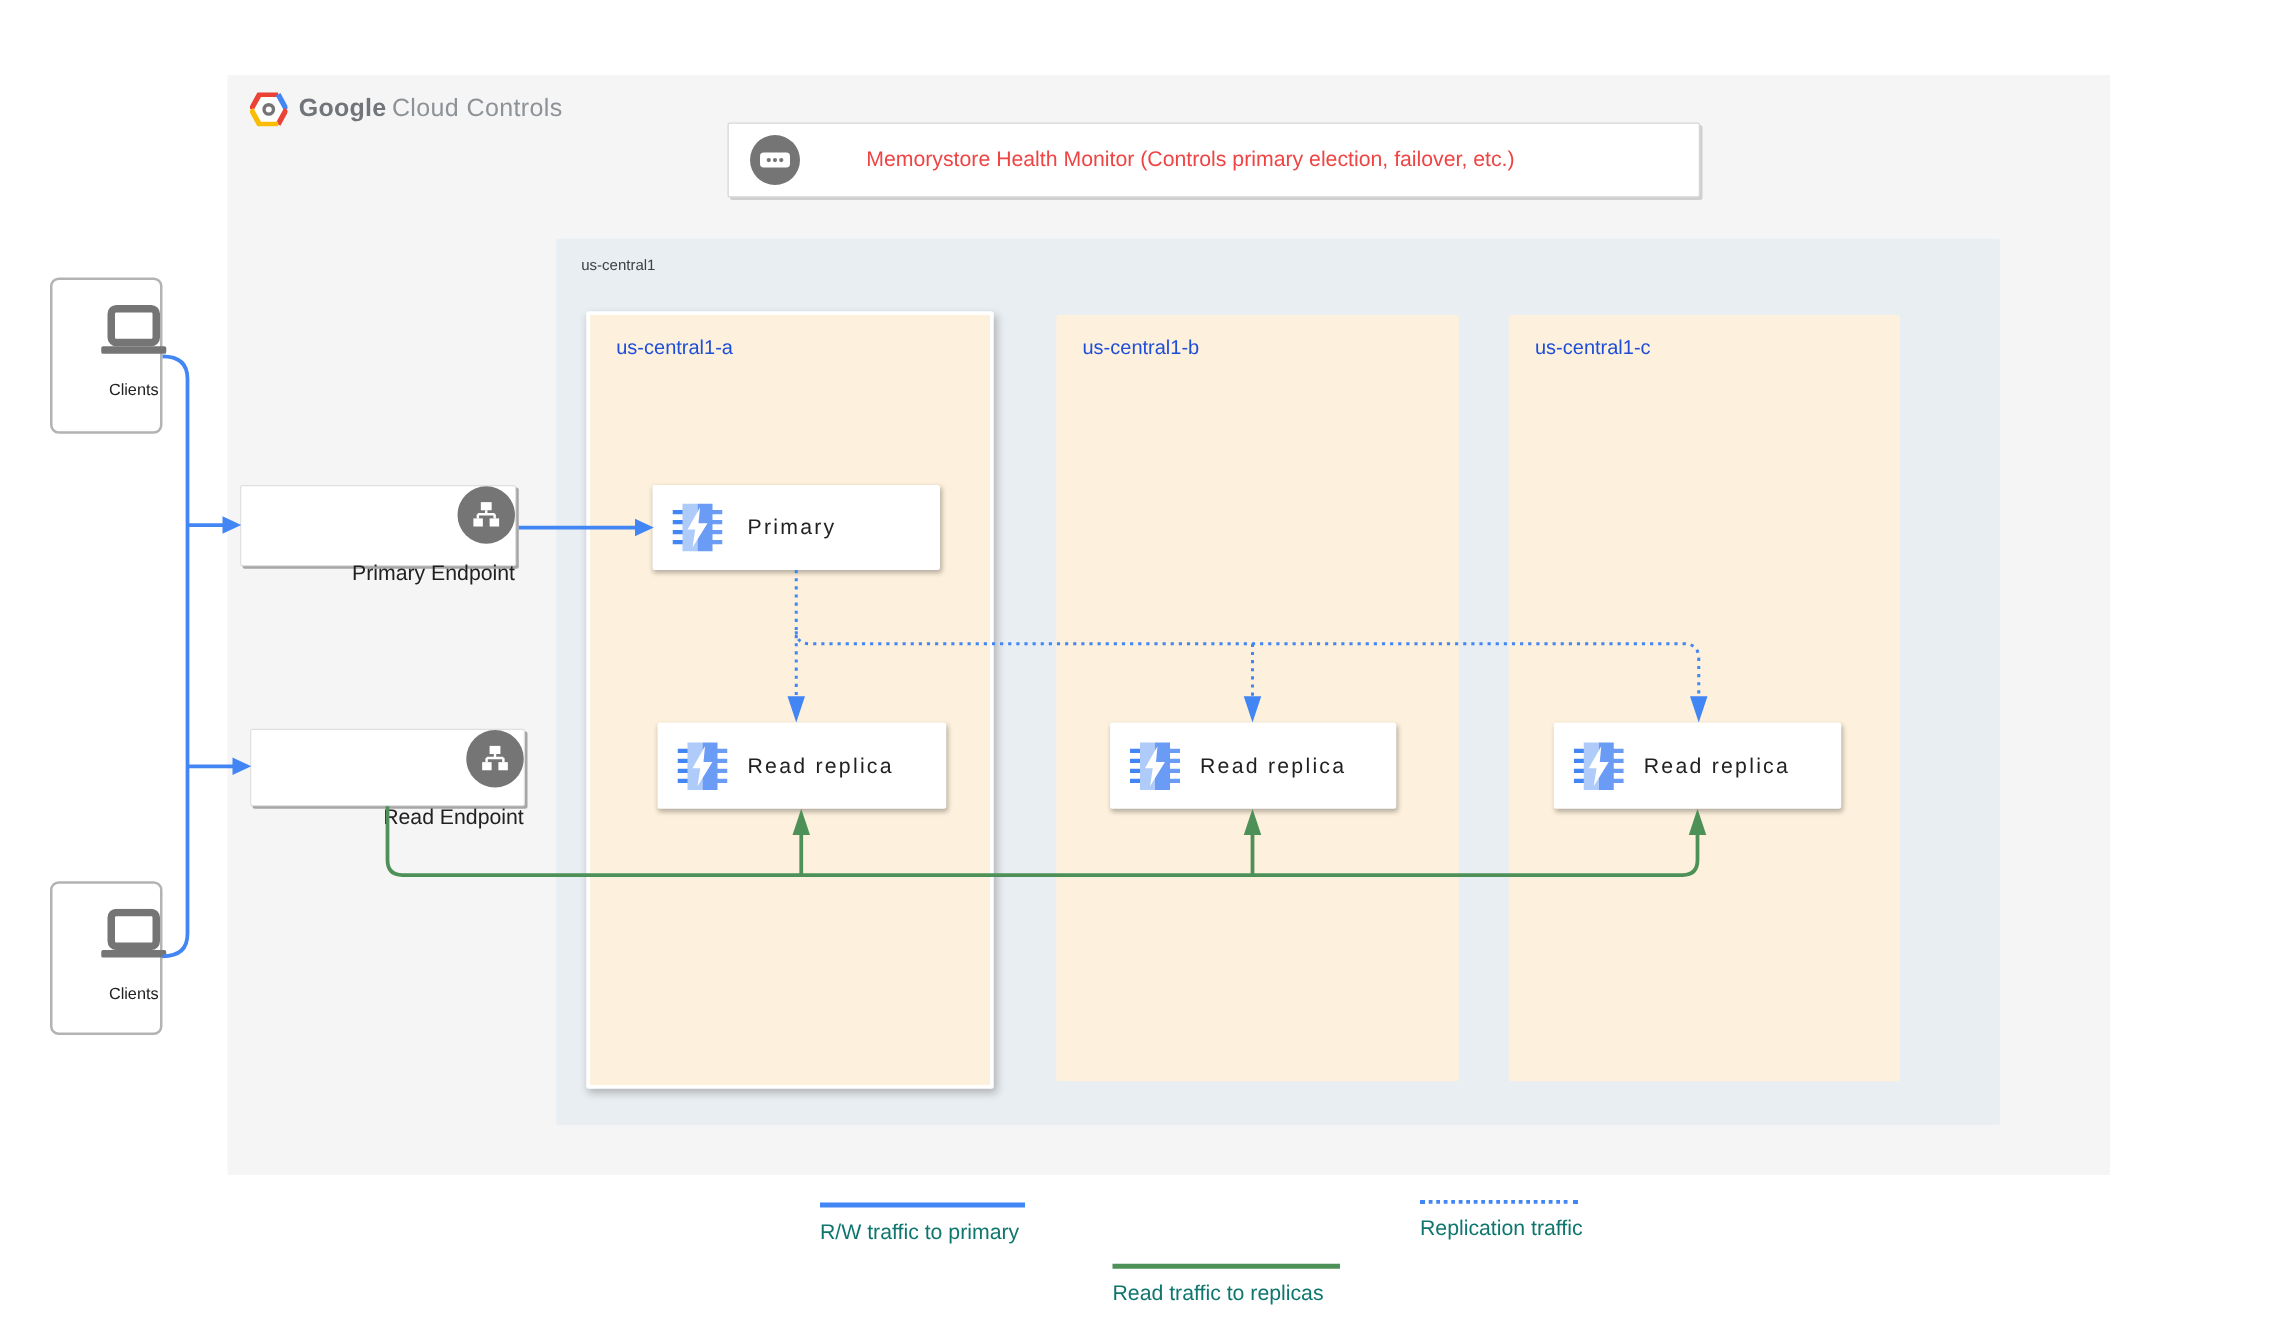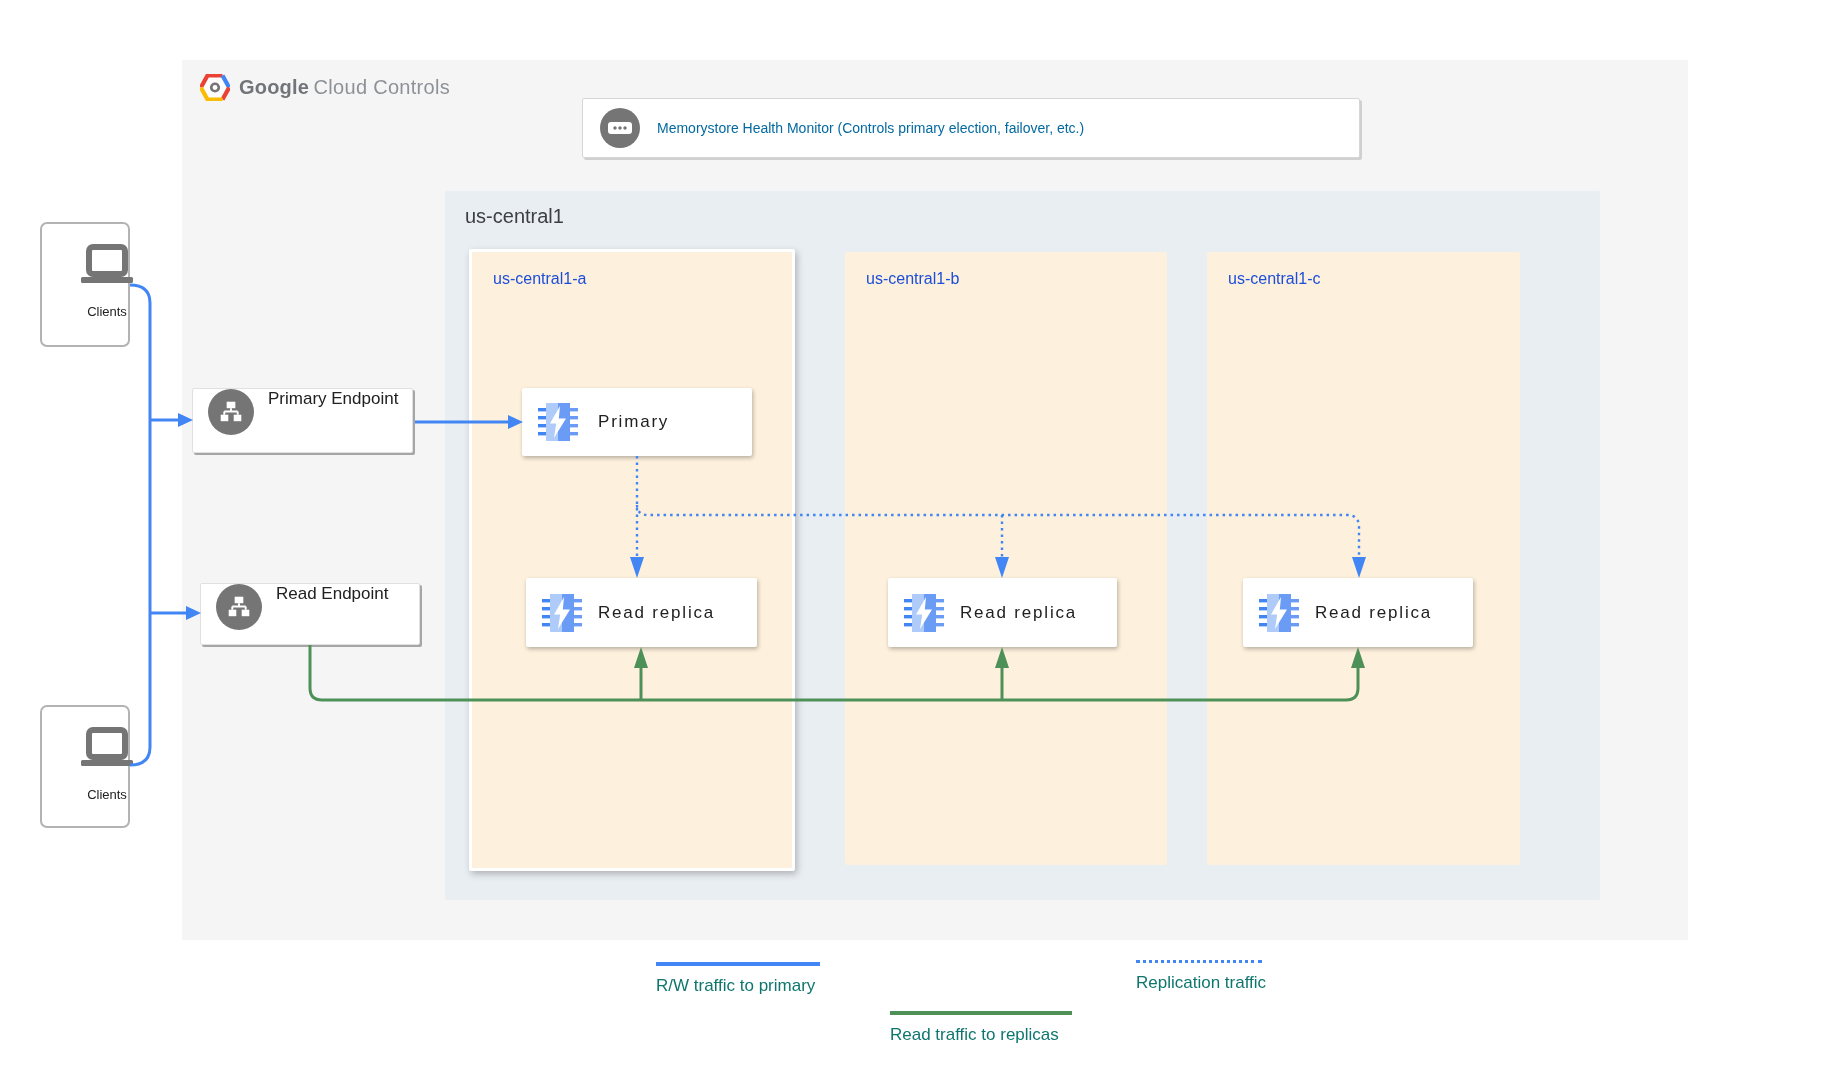--- a/index.html
+++ b/index.html
@@ -9,45 +9,45 @@
 
   
   .gcp-logo{position:absolute;left:200px;top:74px;display:flex;align-items:center;gap:9px;}
   .gcp-logo .brand{font-size:20px;font-weight:700;color:#717579;letter-spacing:.2px;}
   .gcp-logo .product{font-size:20px;font-weight:400;color:#8d9297;letter-spacing:.3px;}
 
   
   .monitor{position:absolute;left:582px;top:98px;width:778px;height:60px;background:#fff;
            border:1px solid #d6d6d6;border-radius:2px;box-shadow:2px 2px 0 rgba(0,0,0,.15);
            display:flex;align-items:center;gap:17px;padding-left:17px;box-sizing:border-box;}
-  .monitor .label{font-size:14px;color:#0369a1;}
+  .monitor .label{font-size:17px;color:#ef4444;margin-left:36px;}
 
   
   .region{position:absolute;left:445px;top:191px;width:1155px;height:709px;background:#e9eef2;border-radius:2px;}
-  .region-label{position:absolute;left:465px;top:205px;font-size:20px;color:#3c4043;}
+  .region-label{position:absolute;left:465px;top:205px;font-size:12px;color:#3c4043;}
   .zone{position:absolute;background:#fdf0dc;border-radius:2px;box-sizing:border-box;}
   .zone-a{left:469px;top:249px;width:326px;height:622px;border:3px solid #ffffff;
           box-shadow:2px 3px 7px rgba(0,0,0,.25);}
   .zone-b{left:845px;top:252px;width:322px;height:613px;}
   .zone-c{left:1207px;top:252px;width:313px;height:613px;}
   .zone-label{position:absolute;left:21px;top:18px;font-size:16px;color:#1d4ed8;}
 
   
   .node{position:absolute;background:#fff;border-radius:2px;display:flex;align-items:center;
         gap:20px;padding-left:16px;box-sizing:border-box;box-shadow:1px 2px 4px rgba(0,0,0,.28);}
   .node .label{font-size:17px;color:#212121;letter-spacing:1.8px;}
   .node-primary{left:522px;top:388px;width:230px;height:68px;}
   .node-replica-a{left:526px;top:578px;width:231px;height:69px;gap:16px;}
   .node-replica-b{left:888px;top:578px;width:229px;height:69px;gap:16px;}
   .node-replica-c{left:1243px;top:578px;width:230px;height:69px;gap:16px;}
 
   
   .endpoint{position:absolute;background:#fff;border:1px solid #e0e0e0;border-radius:2px;
-            display:flex;align-items:flex-start;gap:14px;padding-left:15px;box-sizing:border-box;
-            box-shadow:2px 2px 0 rgba(0,0,0,.32);}
+            display:flex;align-items:flex-end;gap:14px;padding-left:15px;box-sizing:border-box;
+            box-shadow:2px 2px 0 rgba(0,0,0,.32);flex-direction:column;}
   .endpoint .label{font-size:17px;color:#212121;}
   .ep-primary{left:192px;top:388px;width:221px;height:65px;}
   .ep-read{left:200px;top:583px;width:220px;height:62px;}
   .gray-circle{width:46px;height:46px;border-radius:50%;background:#757575;
                display:flex;align-items:center;justify-content:center;flex:0 0 auto;}
 
   
   .clients{position:absolute;width:90px;background:#fff;border:2px solid #b3b3b3;border-radius:7px;
            display:flex;flex-direction:column;align-items:center;box-sizing:border-box;padding-left:44px;}
   .clients-top{left:40px;top:222px;height:125px;}

